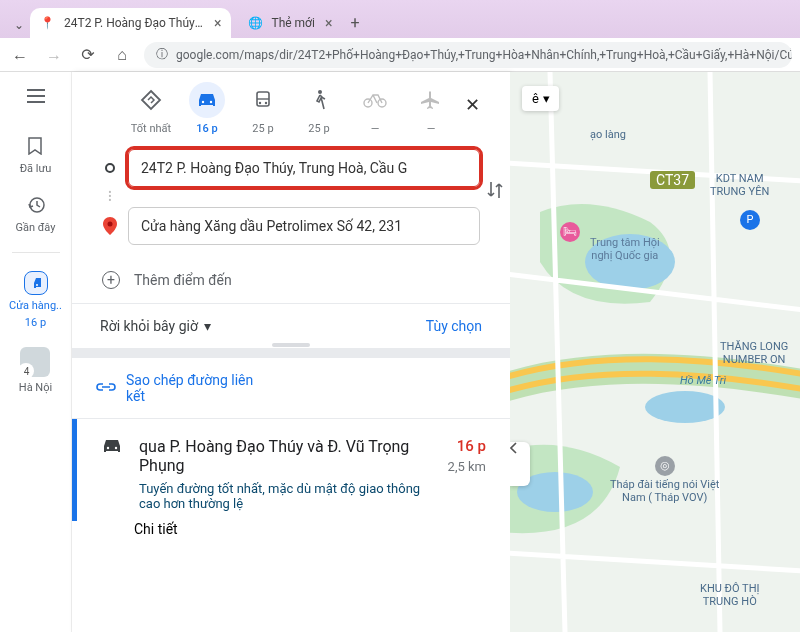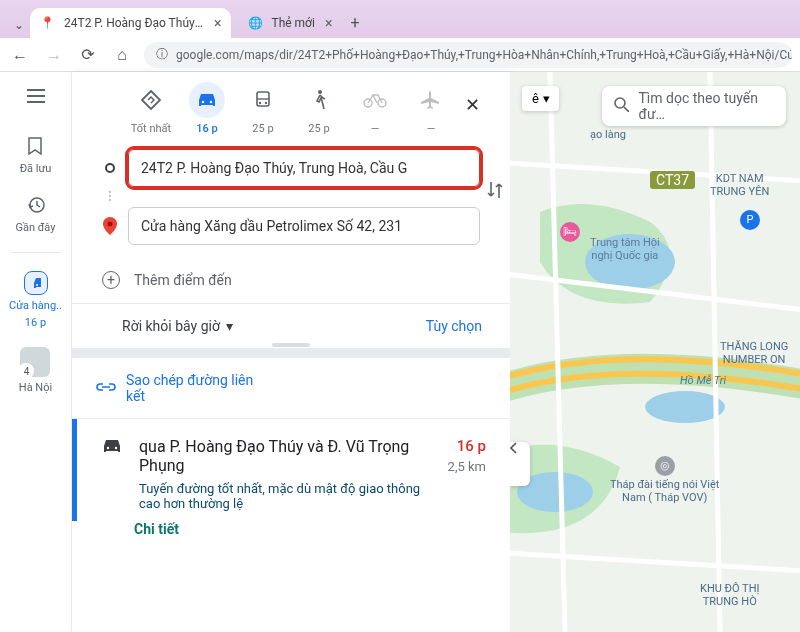--- a/index.html
+++ b/index.html
@@ -51,38 +51,38 @@
 .dots { width: 16px; text-align: center; color: #bdbdbd; font-size: 10px; margin: -6px 0 4px 0; line-height: 4px; }
 
 .add-stop { display: flex; align-items: center; gap: 14px; padding: 6px 30px 14px 30px; color: #5f6368; font-size: 14px; }
 .add-stop .plus { width: 18px; height: 18px; border: 1.5px solid #5f6368; border-radius: 50%; display: flex; align-items: center; justify-content: center; font-size: 14px; }
 
 .section-sep { height: 1px; background: #e8eaed; }
 .grab-sep { height: 10px; background: #e8eaed; position: relative; }
 .grab-sep::after { content: ""; position: absolute; left: 50%; top: -5px; transform: translateX(-50%); width: 38px; height: 4px; background: #dadce0; border-radius: 3px; }
 
 .depart { display: flex; align-items: center; justify-content: space-between; padding: 14px 28px; font-size: 14px; }
-.depart .left { color: #3c4043; display: flex; align-items: center; gap: 6px; margin-left: 22px; }
+.depart .left { color: #3c4043; display: flex; align-items: center; gap: 6px; }
 .depart .opts { color: #1a73e8; }
 
 .send-row { display: flex; align-items: center; padding: 14px 24px; border-bottom: 1px solid #e8eaed; }
 .send-row .send, .send-row .copy { display: flex; align-items: center; gap: 10px; color: #1a73e8; font-size: 14px; }
 .send-row .send { flex: 1; }
 .send-row .copy { width: 160px; align-items: center; }
 .send-row .icon { color: #1a73e8; }
 
 .route { display: flex; gap: 14px; padding: 18px 24px 10px 24px; border-left: 5px solid #1a73e8; }
 .route .mode-icon { color: #3c4043; width: 24px; }
 .route .info { flex: 1; }
 .route .title { font-size: 16px; color: #202124; font-weight: 400; margin-bottom: 6px; }
 .route .desc { font-size: 13px; color: #0c4a6e; }
 .route .meta { text-align: right; }
 .route .time { color: #d93025; font-weight: 500; font-size: 15px; }
 .route .dist { color: #70757a; font-size: 13px; margin-top: 4px; }
-.route-detail { padding: 0 24px 16px 62px; color: #0f766e; font-size: 14px; font-weight: bold; }
+.route-detail { padding: 0 24px 16px 62px; color: #000000; font-size: 14px; }
 
 
 .map { flex: 1; position: relative; background: #e8eef0; overflow: hidden; }
 .map svg { width: 100%; height: 100%; }
 .map .ctrl { position: absolute; background: #fff; border-radius: 4px; box-shadow: 0 1px 4px rgba(0,0,0,0.2); }
 .map .layers { left: 12px; top: 14px; padding: 5px 10px; font-size: 13px; display: flex; align-items: center; gap: 4px; }
 .map .search { left: 92px; top: 14px; right: 14px; height: 40px; border-radius: 8px; display: flex; align-items: center; padding: 0 12px; gap: 10px; color: #5f6368; font-size: 14px; }
 .map .collapse { left: 0; top: 370px; width: 20px; height: 44px; border-radius: 0 6px 6px 0; display: flex; align-items: center; justify-content: center; color: #555; }
 
 .poi { position: absolute; font-size: 11px; color: #4a6b8a; text-align: center; line-height: 1.2; }
@@ -307,27 +307,20 @@
       <path d="M-20 305 C80 270 200 280 310 300 L310 330 C200 310 80 300 -20 335 Z" fill="#bfe0b3"></path>
       <path d="M-20 310 C80 276 200 285 310 305" stroke="#f9c74f" stroke-width="6" fill="none"></path>
       <path d="M-20 324 C80 290 200 300 310 320" stroke="#f9c74f" stroke-width="6" fill="none"></path>
 
       <path d="M200 0 L210 560 M40 0 L55 560 M-20 90 L310 110 M-20 480 L310 500 M-20 200 L310 240" stroke="#fff" stroke-width="5" fill="none"></path>
     </svg>
 
     <div class="ctrl layers">
       <span>ê</span>
       <span>▾</span>
-    </div>
-    <div class="ctrl search">
-      <span><svg width="16" height="16">
-            <circle cx="6" cy="6" r="5" fill="none" stroke="#5f6368" stroke-width="1.6"></circle>
-            <path d="M10 10l5 5" stroke="#5f6368" stroke-width="1.6"></path>
-          </svg></span>
-      <span>Tìm dọc theo tuyến đư…</span>
     </div>
     <div class="ctrl collapse">
       <svg width="8" height="12">
           <path d="M6 1L1 6l5 5" stroke="#555" stroke-width="1.6" fill="none"></path>
         </svg>
     </div>
 
     
     <div class="poi" style="top:56px;left:80px"><span>ạo làng</span></div>
     <div class="poi" style="top:100px;left:200px"><span style="white-space:pre">KDT NAM

